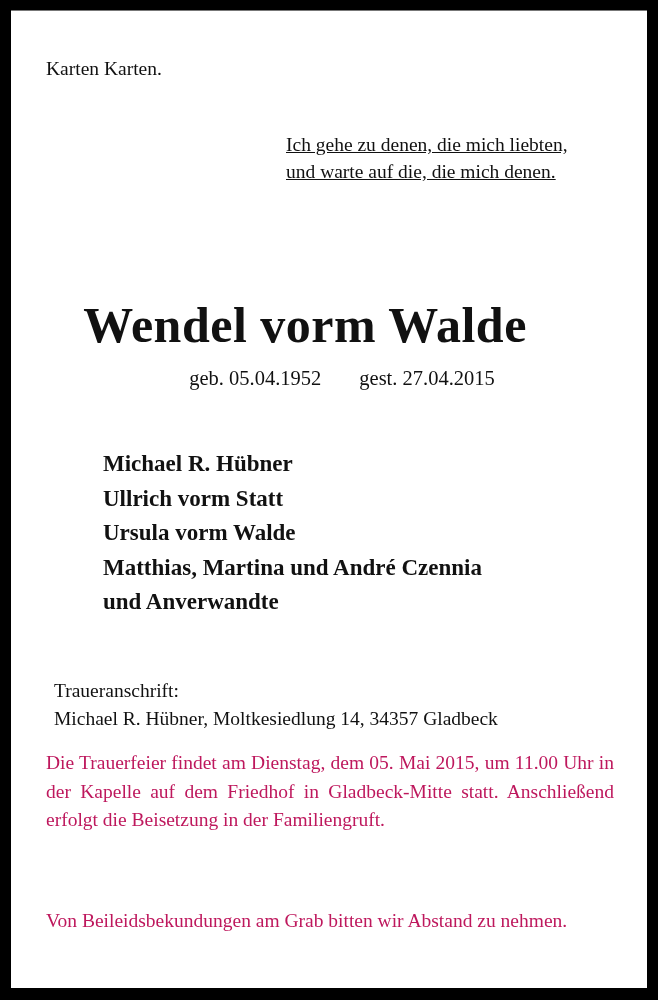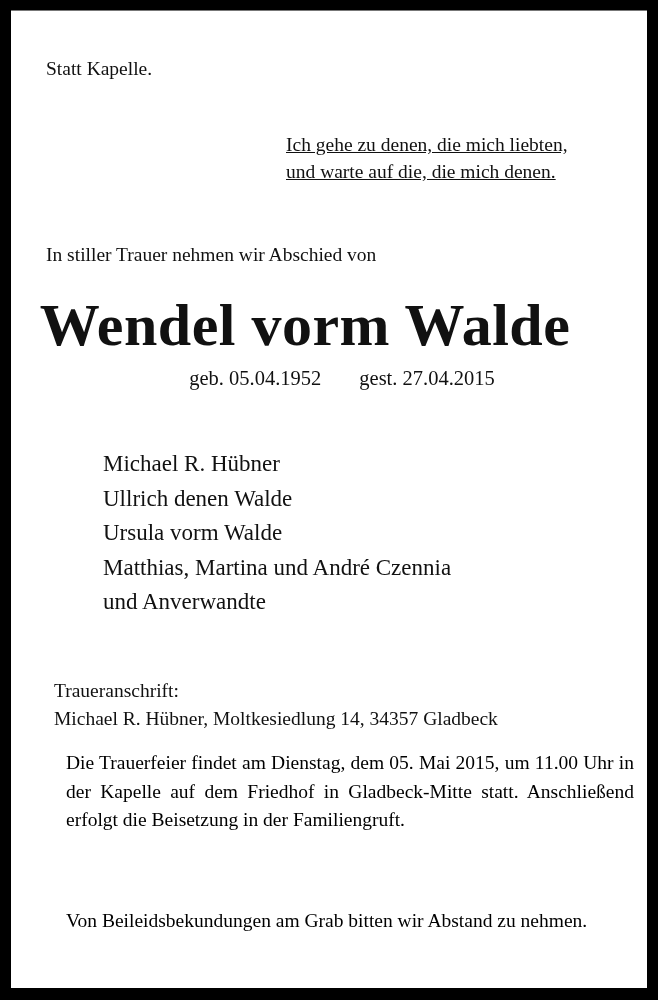--- a/index.html
+++ b/index.html
@@ -3,53 +3,52 @@
 <meta charset="utf-8">
 <style>
   html, body { margin:0; padding:0; }
   body { width:658px; height:1000px; background:#000; position:relative; overflow:hidden; }
   .page { position:absolute; left:11px; top:10px; width:636px; height:978px; background:#fff; border-top:1px solid #777; box-sizing:border-box; }
   .t { position:absolute; font-family:"Liberation Serif", "DejaVu Serif", serif; color:#111; font-size:19.5px; line-height:23px; white-space:nowrap; }
   .opener { left:35px; top:46px; }
   .quote { left:275px; top:120px; }
   .quote div { line-height:27px;text-decoration:underline; }
   .intro { left:35px; top:232px; }
-  .name { left:0; width:588px; text-align:center; top:284px; font-size:60px; line-height:60px; font-weight:bold; letter-spacing:0.5px; }
+  .name { left:0; width:588px; text-align:center; top:284px; font-size:50px; line-height:60px; font-weight:bold; letter-spacing:0.5px; }
   .dates { left:13px; width:636px; text-align:center; top:356px; font-size:20.5px; }
   .dates span.gap { display:inline-block; width:38px; }
-  .mourners { left:92px; top:436px; font-weight:normal; font-size:23px; }
+  .mourners { left:92px; top:436px; font-weight:bold; font-size:23px; }
   .mourners div { line-height:34.5px; }
   .addr { left:43px; top:666px; }
   .addr div { line-height:28px; }
-  .para { position:absolute; left:35px; width:568px; font-family:"Liberation Serif", "DejaVu Serif", serif; color:#000000; font-size:19.5px; line-height:28.5px; text-align:justify;margin-left:20px; }
+  .para { position:absolute; left:35px; width:568px; font-family:"Liberation Serif", "DejaVu Serif", serif; color:#be185d; font-size:19.5px; line-height:28.5px; text-align:justify; }
   .para1 { top:738px; }
   .para2 { top:896px; }
 </style>
 </head>
 <body>
 
 <div class="page">
-  <div class="t opener">Statt Kapelle.</div>
+  <div class="t opener">Karten Karten.</div>
 
   <div class="t quote">
     <div>Ich gehe zu denen, die mich liebten,</div>
     <div>und warte auf  die, die mich denen.</div>
   </div>
 
-  <div class="t intro">In stiller Trauer nehmen wir Abschied von</div>
 
   <div class="t name">Wendel vorm Walde</div>
 
   <div class="t dates">
     <span>geb. 05.04.1952</span><span class="gap"></span><span>gest. 27.04.2015</span>
   </div>
 
   <div class="t mourners">
     <div>Michael R. Hübner</div>
-    <div>Ullrich denen Walde</div>
+    <div>Ullrich vorm Statt</div>
     <div>Ursula vorm Walde</div>
     <div>Matthias, Martina und André Czennia</div>
     <div>und Anverwandte</div>
   </div>
 
   <div class="t addr">
     <div>Traueranschrift:</div>
     <div>Michael R. Hübner, Moltkesiedlung 14, 34357 Gladbeck</div>
   </div>
 

